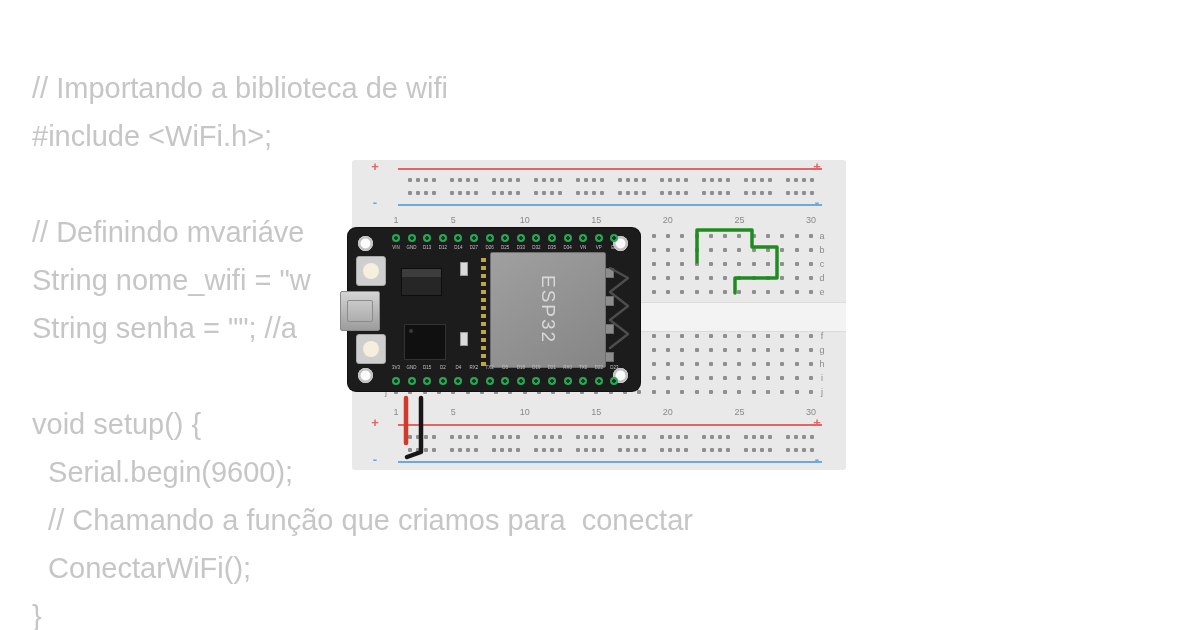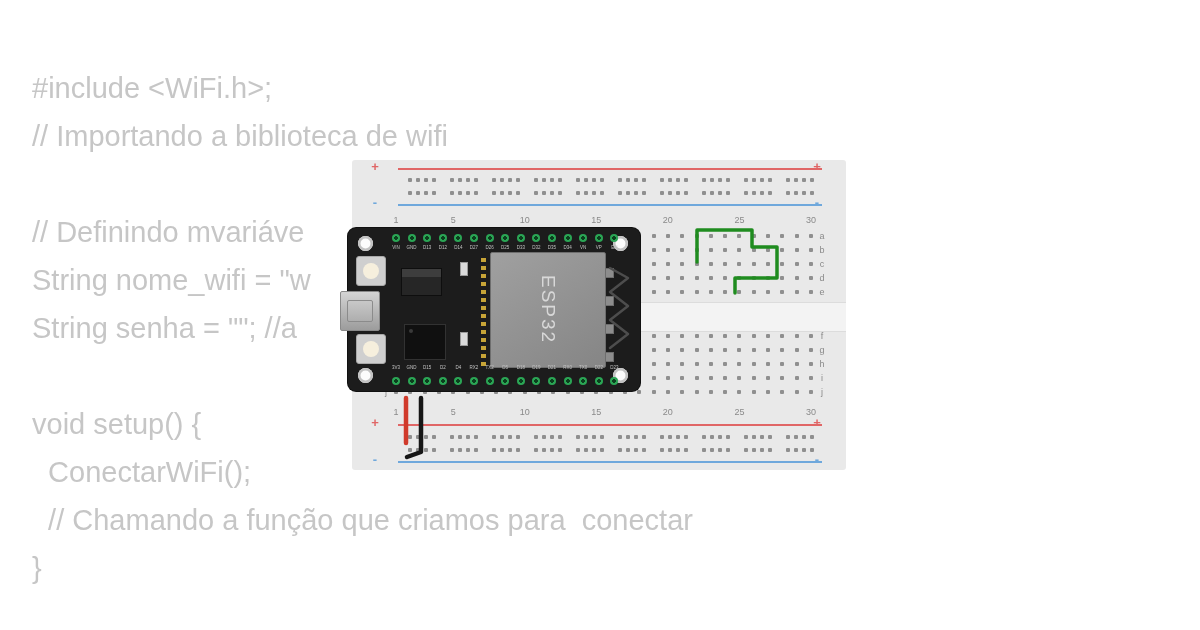--- a/index.html
+++ b/index.html
@@ -47,30 +47,31 @@
 
   
   .wires-svg { position:absolute; inset:0; z-index:4; pointer-events:none; }
 </style>
 </head>
 <body>
 
 <div class="stage">
 
   <div class="code-block" style="color: rgb(198, 198, 198);">
+      <div class="code-line">// Importando a biblioteca de wifi</div>
       <div class="code-line">#include &lt;WiFi.h&gt;;</div>
-      <div class="code-line">// Importando a biblioteca de wifi</div>
       <div class="code-line">&nbsp;</div>
       <div class="code-line">// Definindo mvariáve</div>
       <div class="code-line">String nome_wifi = "w</div>
       <div class="code-line">String senha = ""; //a</div>
       <div class="code-line">&nbsp;</div>
       <div class="code-line">void setup() {</div>
+      <div class="code-line">  Serial.begin(9600);</div>
+      <div class="code-line">  // Chamando a função que criamos para  conectar</div>
       <div class="code-line">  ConectarWiFi();</div>
-      <div class="code-line">  // Chamando a função que criamos para  conectar</div>
       <div class="code-line">}</div>
     </div>
 
   <div class="breadboard" style="background: rgb(233, 233, 233);">
     <div class="bb-channel"></div>
     <div class="rail rail-red" style="top:8px"></div>
     <div class="rail rail-blue" style="top:44px"></div>
     <div class="rail rail-red" style="top:264px"></div>
     <div class="rail rail-blue" style="top:301px"></div>
   <div class="bb-hole" style="left: 42px; top: 74px;"></div>

